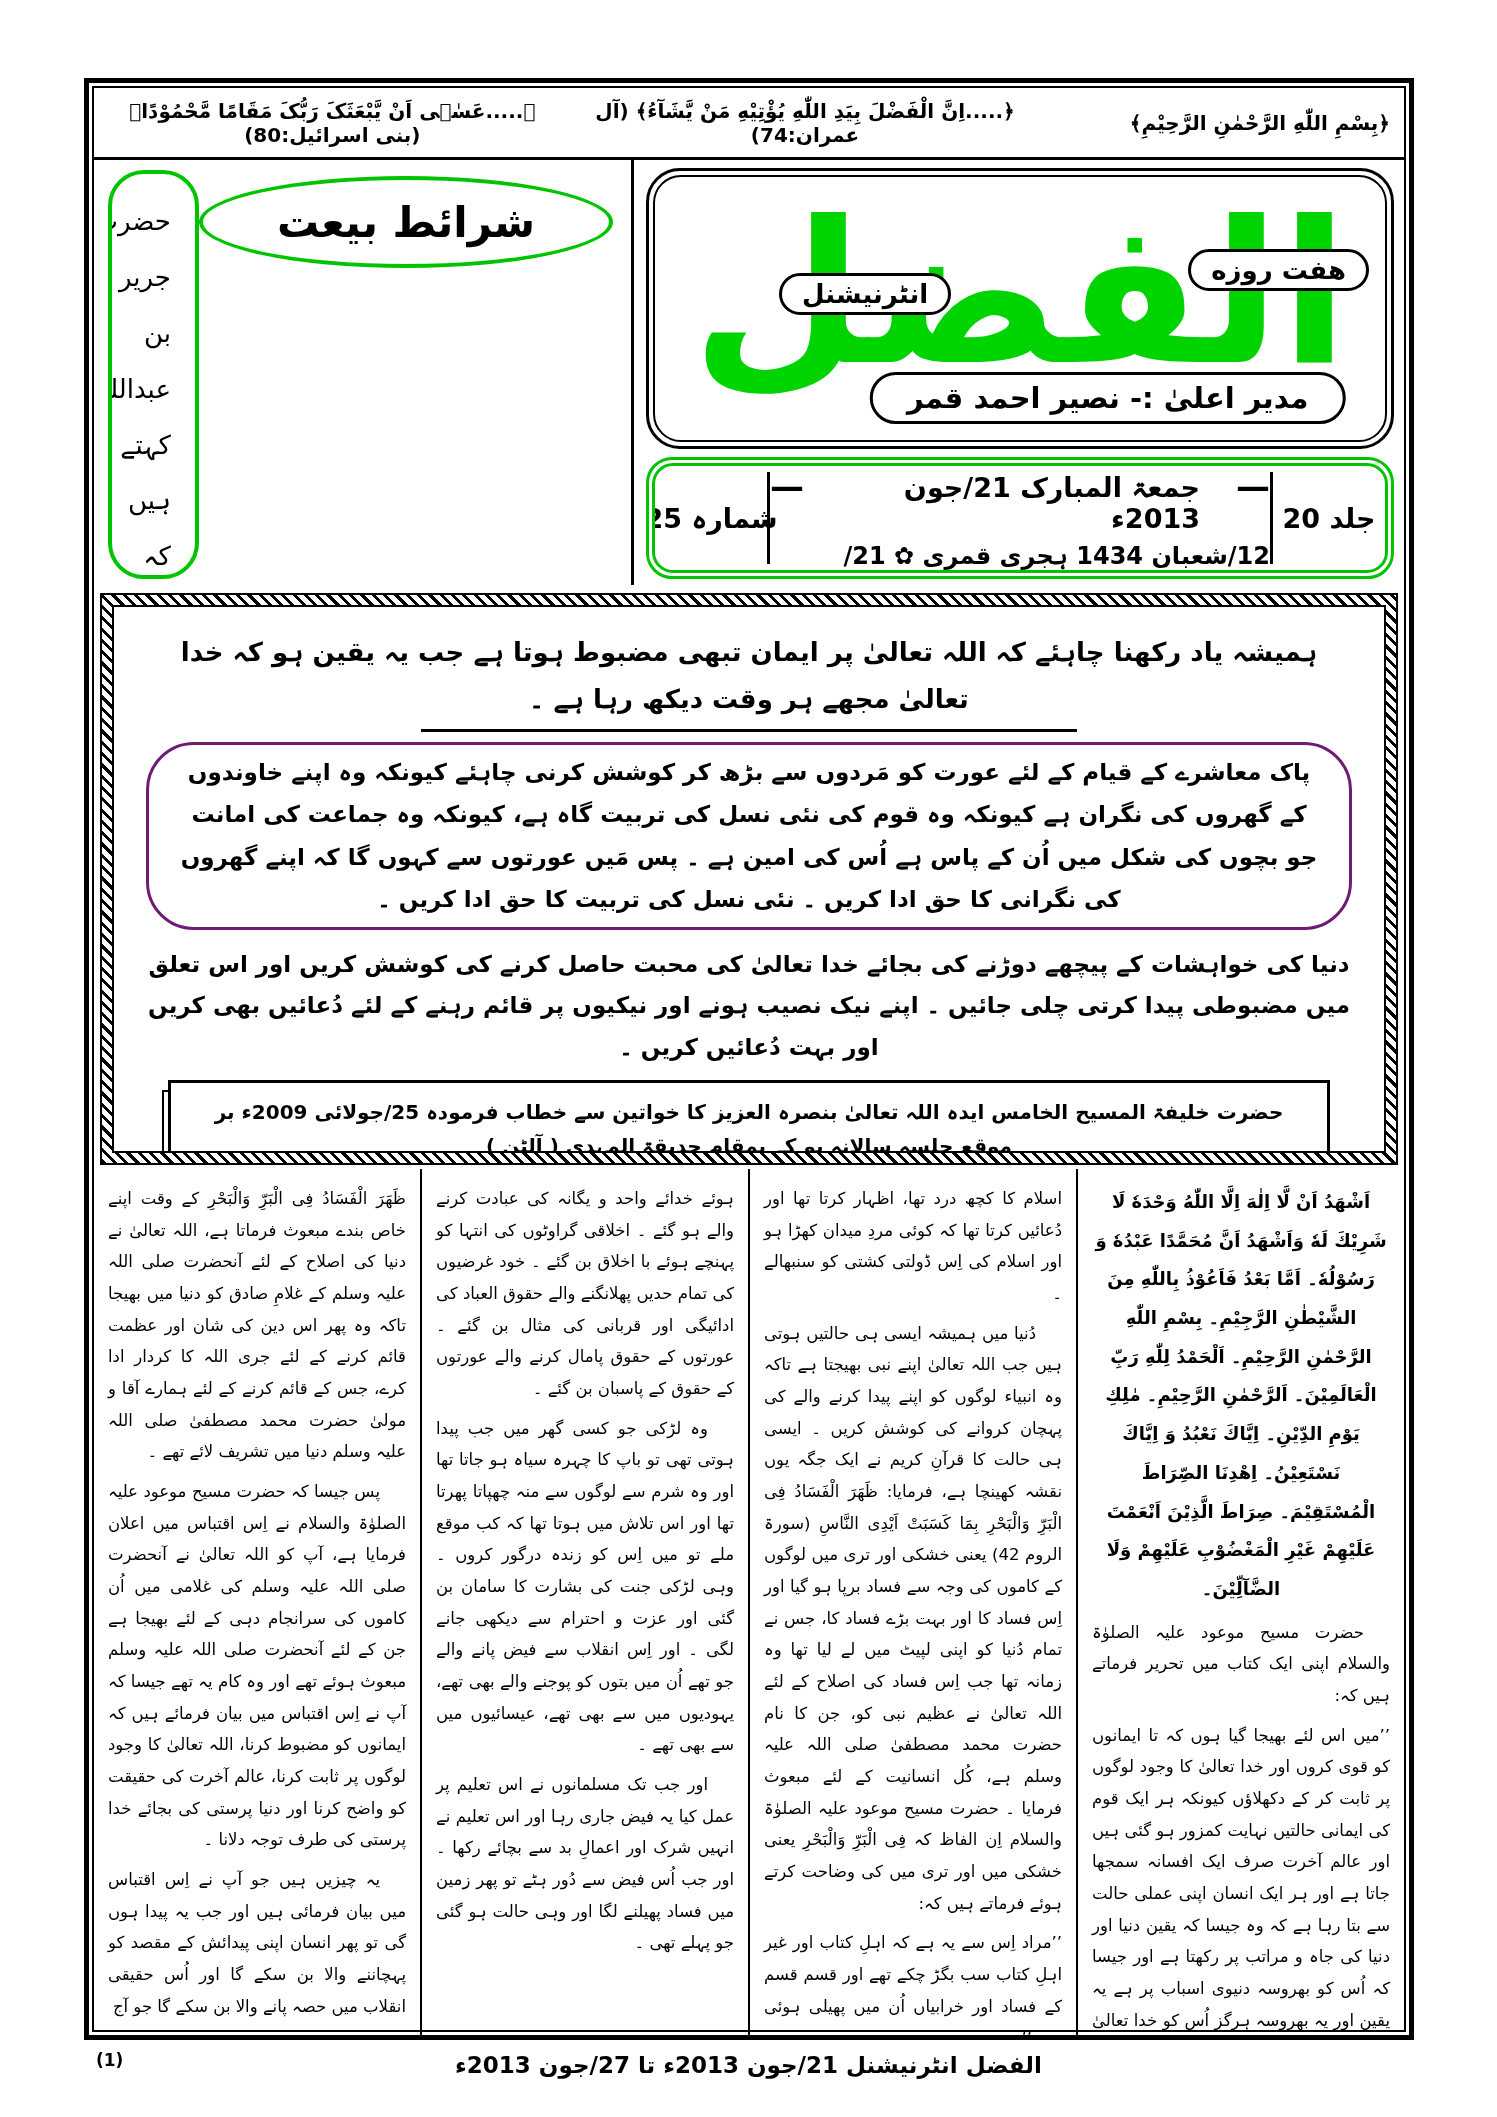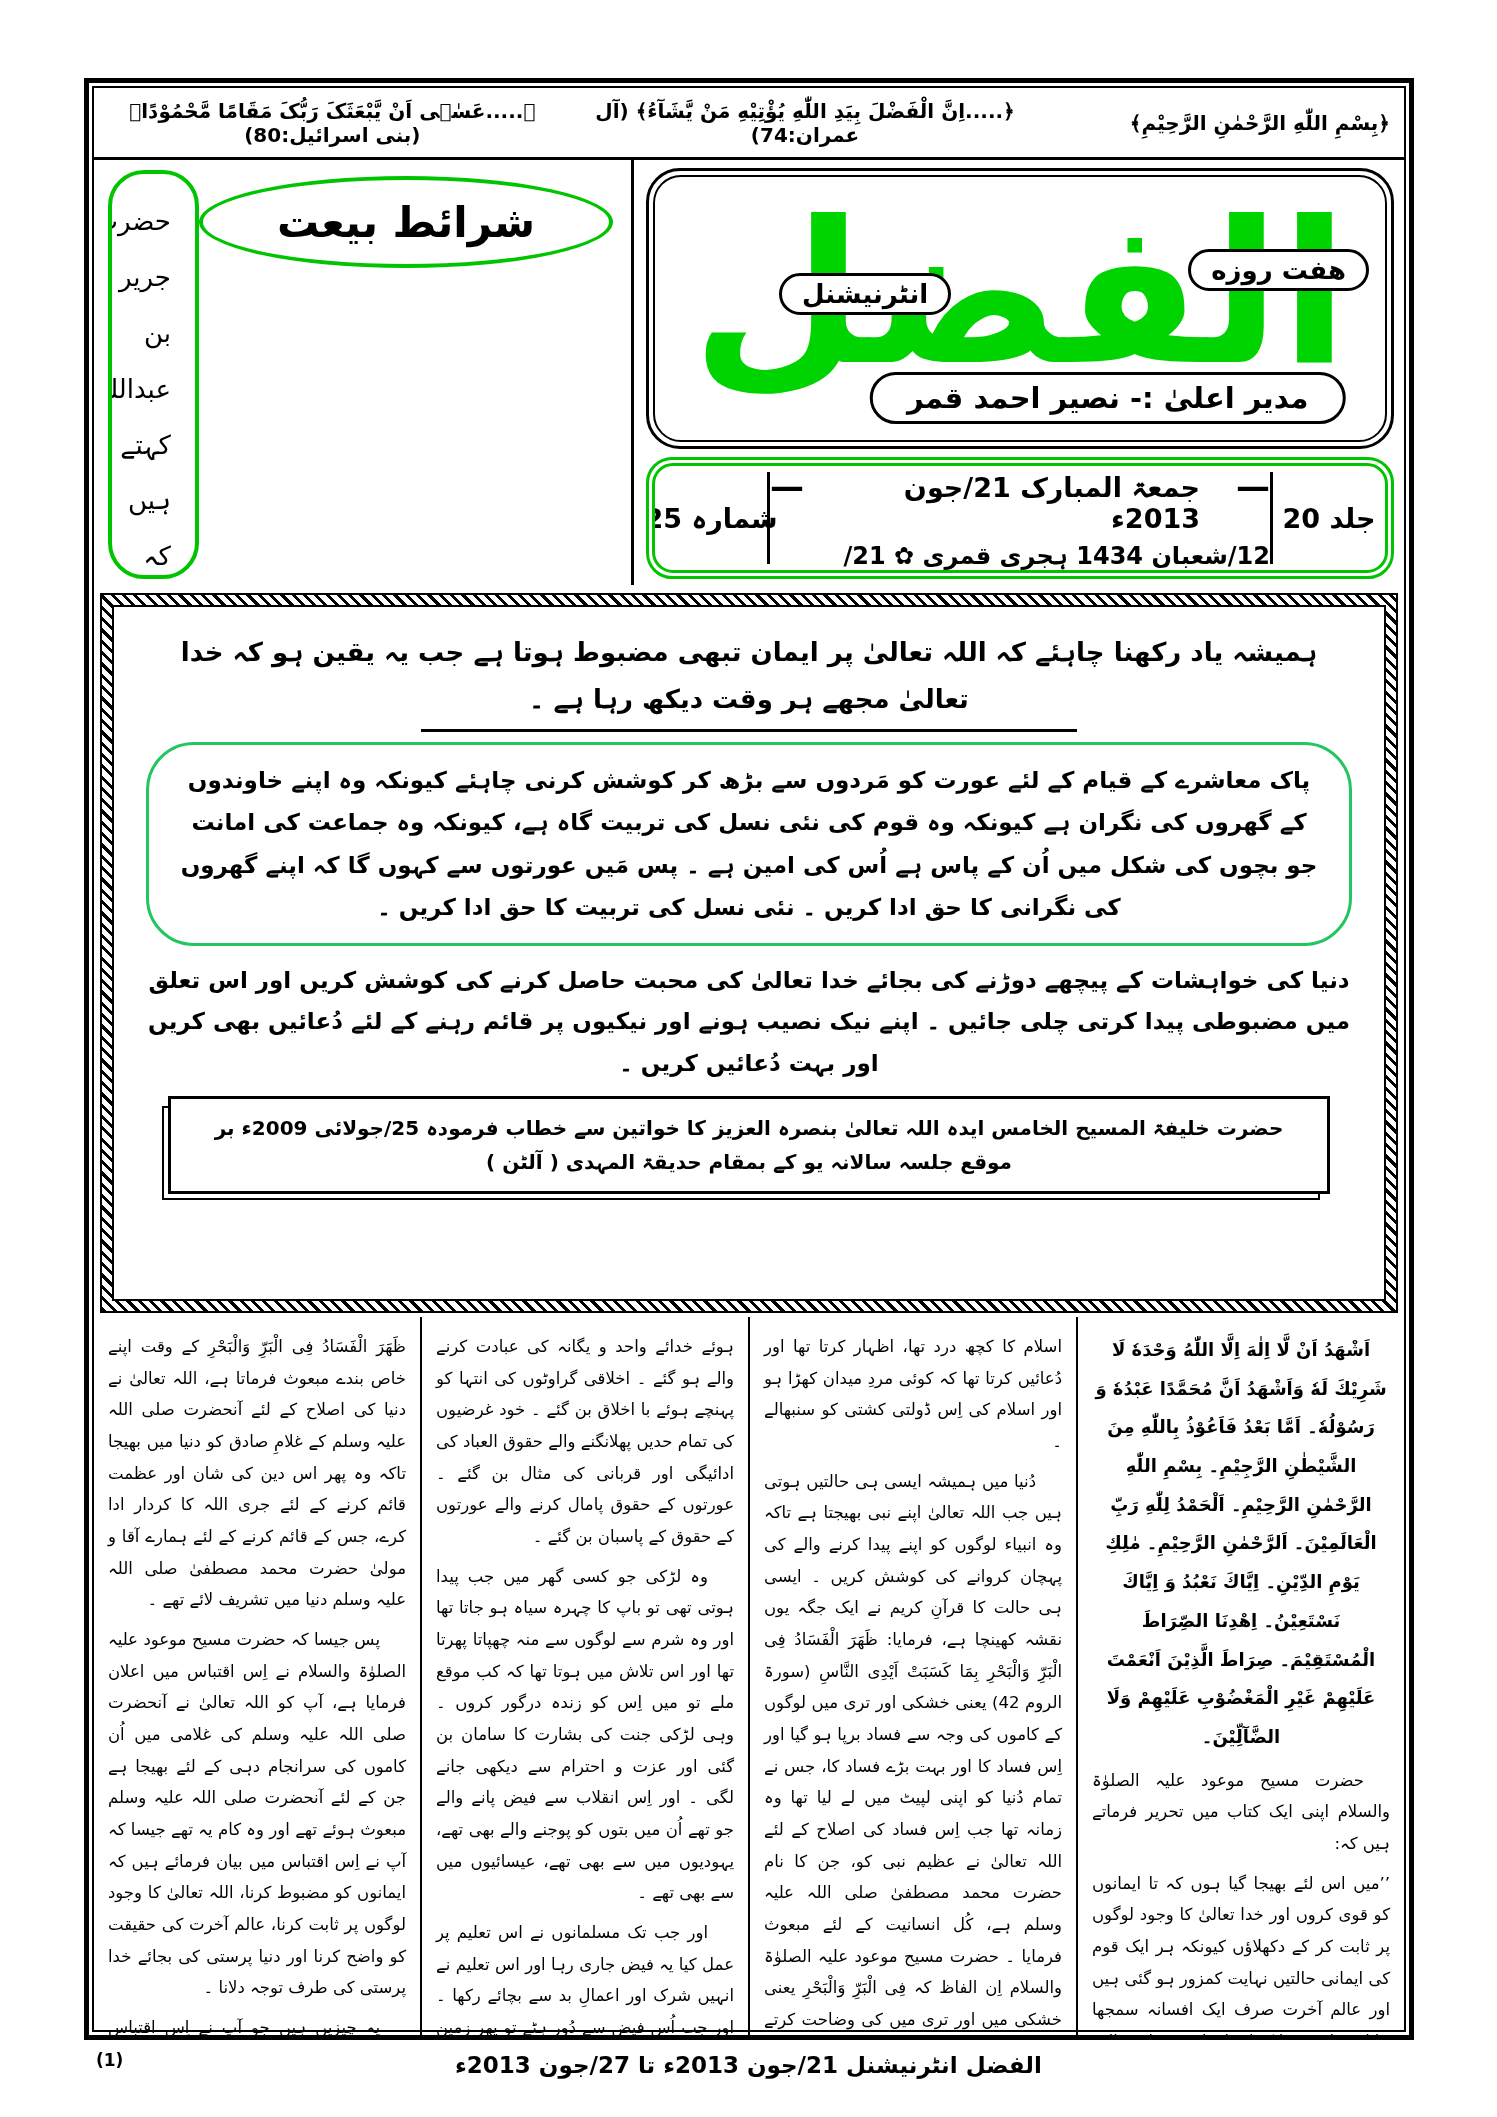--- a/index.html
+++ b/index.html
@@ -65,32 +65,32 @@
     display:flex; align-items:center; justify-content:center;
     font-size:42px; font-weight:bold;
   }
   .baiat-box {
     flex:1; border:4px solid #00c400; border-radius:36px; padding:20px 24px 10px;
     font-size:26px; line-height:2.15; text-align:right; overflow:hidden;
   }
   .baiat-box p { margin-bottom:6px; }
   
   .quote-wrap {
-    height:720px; margin:8px 6px 4px; border:2px solid #000; padding:10px;
+    height:572px; margin:8px 6px 4px; border:2px solid #000; padding:10px;
     background:repeating-linear-gradient(45deg,#000 0 3px,#fff 3px 8px);
   }
   .quote-inner {
     background:#fff; border:2px solid #000; height:100%;
     padding:10px 28px 8px; overflow:hidden; text-align:center;
   }
   .q1 { font-size:26px; font-weight:bold; line-height:1.8; margin:12px 0 6px; }
   .divider { width:54%; margin:4px auto 10px; border-top:3px solid #000; }
   .q2 { font-size:23px; font-weight:bold; line-height:1.8; margin:4px 0 12px; }
   .round-box {
-    border:3px solid #22c55e; border-radius:48px; padding:14px 30px; margin:4px 4px 14px;
+    border:3px solid #701a75; border-radius:48px; padding:6px 30px; margin:4px 4px 14px;
     font-size:23px; font-weight:bold; line-height:1.85;
   }
   .attr-box {
     border:3px solid #000; margin:12px 26px 0; padding:12px 18px;
     font-size:20px; font-weight:bold; line-height:1.7;
     box-shadow:-8px 8px 0 -4px #fff, -8px 8px 0 -2px #000;
   }
   
   .columns { flex:1; display:flex; direction:rtl; overflow:hidden; }
   .col {

